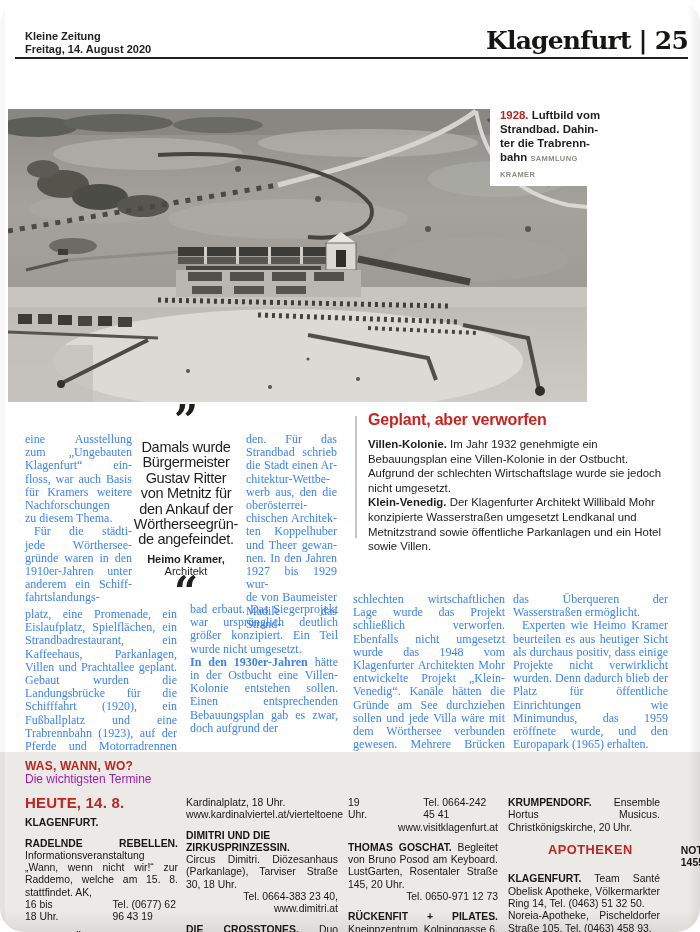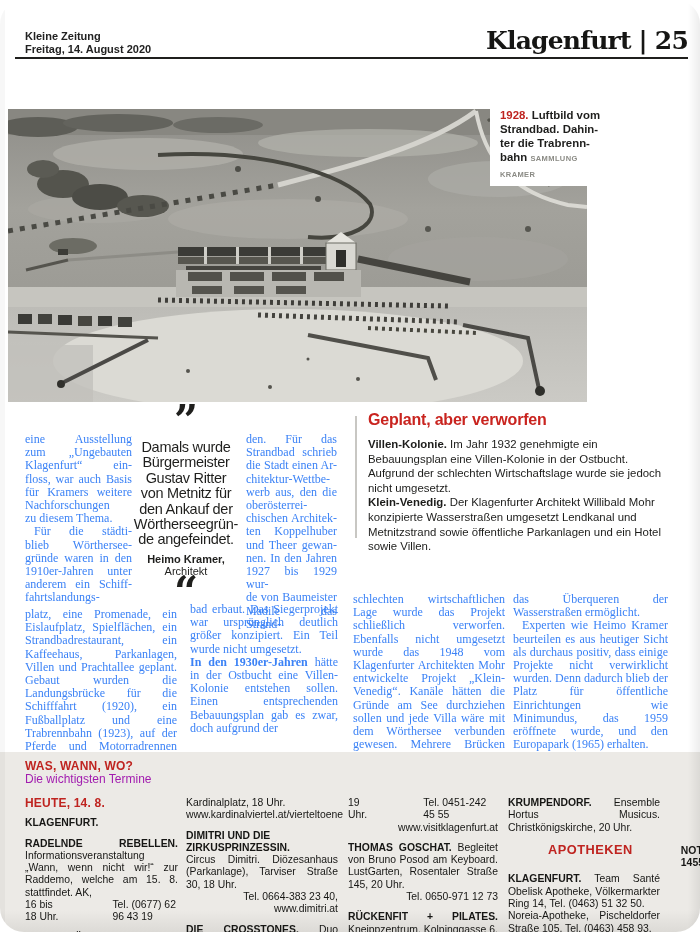--- a/index.html
+++ b/index.html
@@ -45,21 +45,21 @@
   .kicker{left:25px;top:759px;font-size:12px;font-weight:bold;color:#bf2420;letter-spacing:0.2px;}
   .subtitle{left:25px;top:772px;font-size:12px;color:#a21caf;}
   .ev{font-size:10.4px;line-height:12.3px;color:#161614;top:797px;}
   .ev .ln{text-align:left;}
   .ev .ln.para{text-align:justify;}
   .ev .ln.right{text-align:right;}
   .ev .ln.spread{display:flex;justify-content:flex-start;gap:48px;}
   .ev .ln.gap8{margin-top:8px;}
   .ln.gap4{margin-top:4px;}
   .ln.gap10{margin-top:10px;}
-  .ev .ln.h1{font-size:12px;font-weight:bold;letter-spacing:0.2px;}
+  .ev .ln.h1{font-size:15px;font-weight:bold;letter-spacing:0.2px;}
   .ev .ln.apo{align-items:baseline;}
   .ev .ln.apo .red{font-size:12.8px;letter-spacing:0.5px;margin-left:40px;}
   
   .edge-right{right:0;top:0;width:12px;height:932px;
               background:linear-gradient(to right,rgba(0,0,0,0),rgba(0,0,0,0.07));}
   .edge-left{left:0;top:0;width:5px;height:932px;background:rgba(0,0,0,0.03);}
 </style>
 </head>
 <body>
 
@@ -179,21 +179,21 @@
 
   <div class="abs serif" style="left:25px;top:433px;width:107px;">
       <div class="ln j"><span>eine Ausstellung</span></div>
       <div class="ln j"><span>zum „Ungebauten</span></div>
       <div class="ln j"><span>Klagenfurt“ ein-</span></div>
       <div class="ln j"><span>floss, war auch Basis</span></div>
       <div class="ln j"><span>für Kramers weitere</span></div>
       <div class="ln j"><span>Nachforschungen</span></div>
       <div class="ln"><span>zu diesem Thema.</span></div>
       <div class="ln j ind"><span>Für die städti-</span></div>
-      <div class="ln j"><span>blieb Wörthersee-</span></div>
+      <div class="ln j"><span>jede Wörthersee-</span></div>
       <div class="ln j"><span>gründe waren in den</span></div>
       <div class="ln j"><span>1910er-Jahren unter</span></div>
       <div class="ln j"><span>anderem ein Schiff-</span></div>
       <div class="ln"><span>fahrtslandungs-</span></div>
     </div>
 
   <div class="abs quote">
     <div class="qmark">”</div>
     <div class="qlines">
         <div class="ln"><span>Damals wurde</span></div>
@@ -264,21 +264,21 @@
       <div class="ln"><span>Kardinalplatz, 18 Uhr.</span></div>
       <div class="ln"><span>www.kardinalviertel.at/vierteltoene</span></div>
       <div class="ln gap8"><span class="b">DIMITRI UND DIE ZIRKUSPRINZESSIN.</span></div>
       <div class="ln para"><span>Circus Dimitri. Diözesanhaus (Parkanlage), Tarviser Straße 30, 18 Uhr.</span></div>
       <div class="ln right"><span>Tel. 0664-383 23 40, www.dimitri.at</span></div>
       <div class="ln para gap8"><span class="b">DIE CROSSTONES.</span><span> Duo George Maurer und Rainer Spieler. Stadtpfarrturm, Pfarrplatz,</span></div>
     </div>
   <div class="abs ev" style="left:348px;width:150px;">
       <div class="ln spread">
         <span><span>19 Uhr.</span></span>
-        <span><span>Tel. 0451-242 45 55</span></span>
+        <span><span>Tel. 0664-242 45 41</span></span>
       </div>
       <div class="ln right"><span>www.visitklagenfurt.at</span></div>
       <div class="ln para gap8"><span class="b">THOMAS GOSCHAT.</span><span> Begleitet von Bruno Posod am Keyboard. LustGarten, Rosentaler Straße 145, 20 Uhr.</span></div>
       <div class="ln right"><span>Tel. 0650-971 12 73</span></div>
       <div class="ln para gap8"><span class="b">RÜCKENFIT + PILATES.</span><span> Kneippzentrum, Kolpinggasse 6, 9 Uhr. Anmeldung erforderlich:</span></div>
     </div>
   <div class="abs ev" style="left:508px;width:152px;">
       <div class="ln para"><span class="b">KRUMPENDORF.</span><span> Ensemble Hortus Musicus. Christkönigskirche, 20 Uhr.</span></div>
       <div class="ln spread apo gap10">
         <span><span class="b red">APOTHEKEN</span></span>

